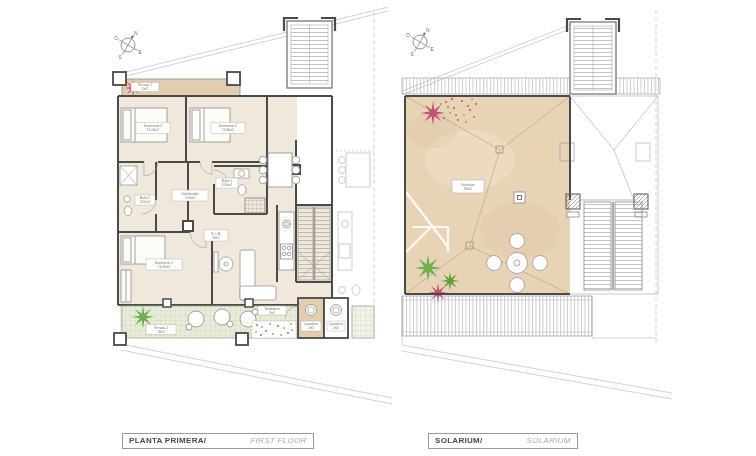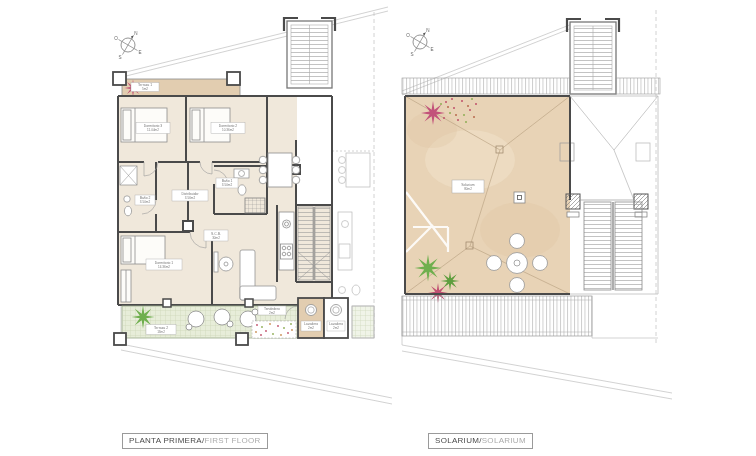--- a/index.html
+++ b/index.html
@@ -6,22 +6,22 @@
   .canvas{position:relative;width:756px;height:456px;background:#fff;overflow:hidden;
           font-family:"Liberation Sans",sans-serif;}
   svg{position:absolute;left:0;top:0;}
   svg text{font-family:"Liberation Sans",sans-serif;fill:#777;}
   .room-name{font-size:3.4px;}
   .room-area{font-size:3.1px;}
   .compass-letter{font-size:4.6px;fill:#666;}
   .plan-title{position:absolute;border:1px solid #9a9a9a;background:#fff;
               padding:2px 6px 2px 6px;font-size:8px;letter-spacing:.3px;line-height:10px;
               white-space:nowrap;}
-  .plan-title .primary{color:#4a4a4a;font-weight:normal;text-align:right;}
-  .plan-title .secondary{color:#ababab;}
+  .plan-title .primary{color:#4a4a4a;font-weight:bold;text-align:right;}
+  .plan-title .secondary{color:#ababab;font-style:italic;margin-left:44px;}
 </style>
 </head>
 <body>
 
 <div class="canvas">
 
 <svg width="756" height="456" viewBox="0 0 756 456">
 <defs>
   <pattern id="treads" width="8" height="4" patternUnits="userSpaceOnUse">
     <path d="M0,0.5 H8" stroke="#9a9a9a" stroke-width="0.6"></path>

